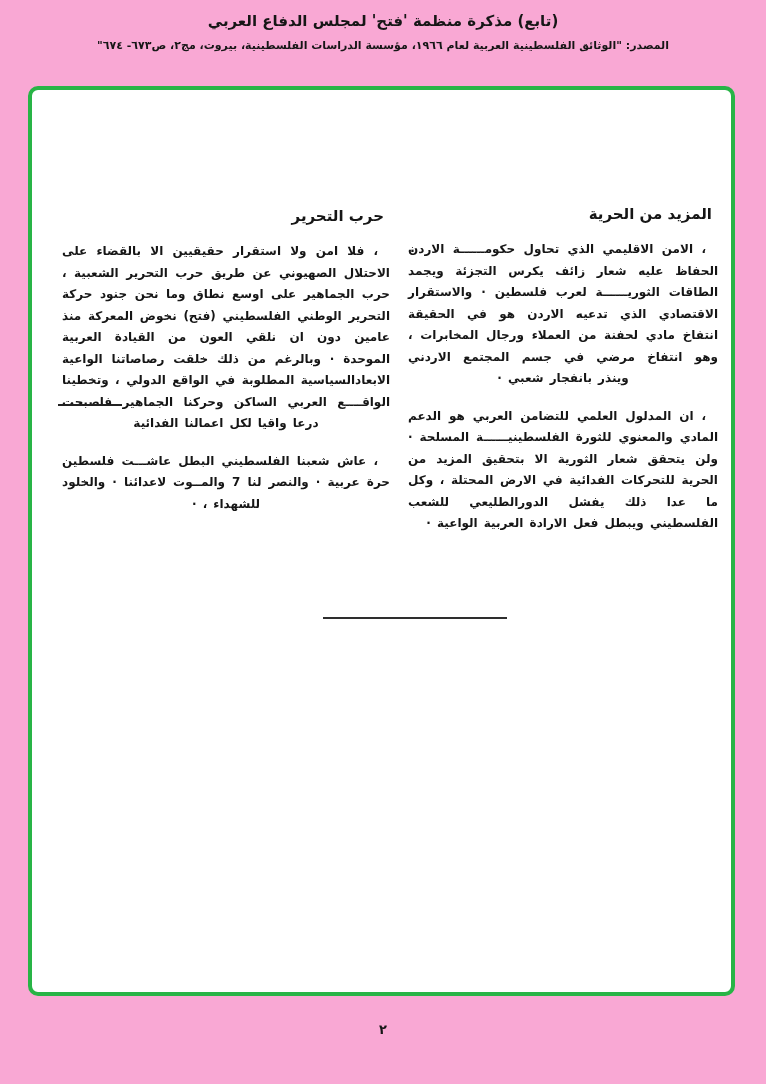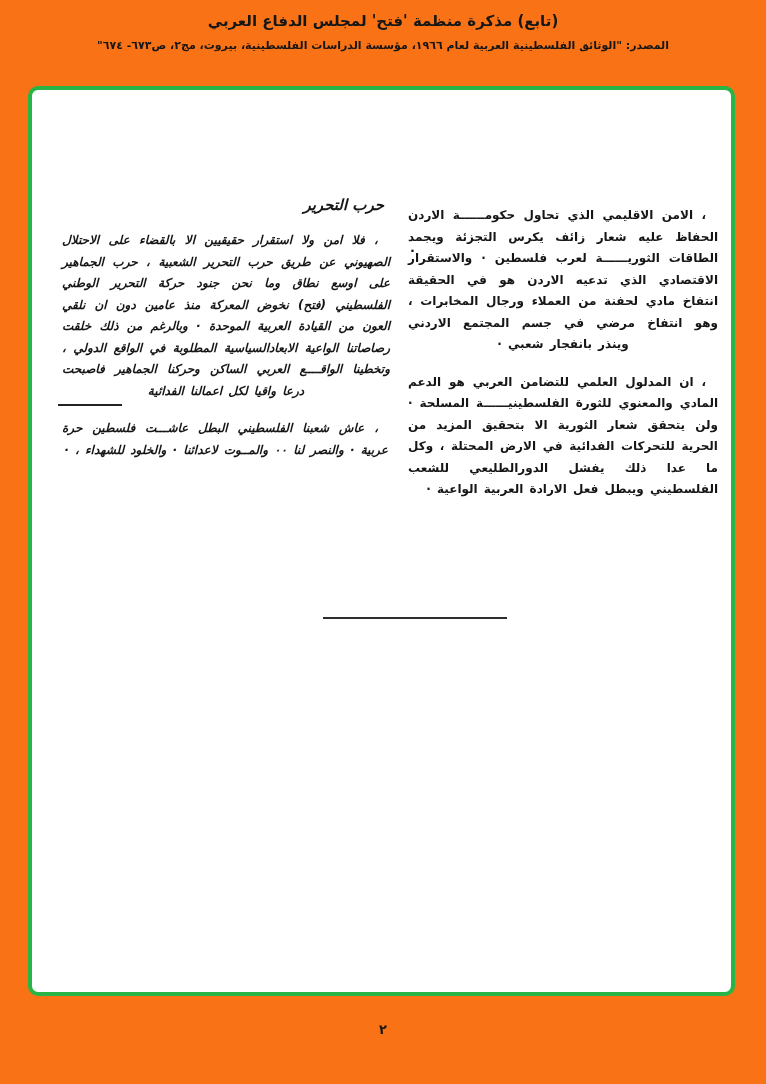--- a/index.html
+++ b/index.html
@@ -3,21 +3,21 @@
 <meta charset="utf-8">
 <style>
   * { margin: 0; padding: 0; box-sizing: border-box; }
   html, body { background: #ffffff; }
   body { font-family: "DejaVu Sans", sans-serif; color: #161616; }
 
   .page {
     position: relative;
     width: 766px;
     height: 1084px;
-    background: #f97316;
+    background: #f9a8d4;
     overflow: hidden;
   }
 
   .doc-header {
     position: absolute;
     top: 12px;
     left: 0;
     width: 100%;
     text-align: center;
     direction: rtl;
@@ -47,24 +47,23 @@
   .column {
     position: absolute;
     direction: rtl;
   }
   .col-right {
     top: 205px;
     left: 408px;
     width: 310px;
   }
   .col-left {
-    top: 196px;
+    top: 207px;
     left: 62px;
     width: 328px;
-    font-style: italic;
   }
 
   .section-heading {
     font-size: 15px;
     font-weight: 700;
     text-align: right;
     padding-left: 4px;
     padding-right: 6px;
     margin-bottom: 16px;
   }
@@ -123,28 +122,29 @@
 <div class="page">
 
   <div class="doc-header">
     <div class="doc-title">(تابع) مذكرة منظمة 'فتح' لمجلس الدفاع العربي</div>
     <div class="doc-source">المصدر: "الوثائق الفلسطينية العربية لعام ١٩٦٦، مؤسسة الدراسات الفلسطينية، بيروت، مج٢، ص٦٧٣- ٦٧٤"</div>
   </div>
 
   <div class="doc-frame" style="border-color: rgb(40, 180, 70);"></div>
 
   <div class="column col-right">
+    <div class="section-heading">المزيد من الحرية</div>
     <p class="para center-last">، الامن الاقليمي الذي تحاول حكومــــــة الاردن الحفاظ عليه شعار زائف يكرس التجزئة ويجمد الطاقات الثوريــــــة لعرب فلسطين · والاستقرار الاقتصادي الذي تدعيه الاردن هو في الحقيقة انتفاخ مادي لحفنة من العملاء ورجال المخابرات ، وهو انتفاخ مرضي في جسم المجتمع الاردني وينذر بانفجار شعبي ·</p>
     <p class="para">، ان المدلول العلمي للتضامن العربي هو الدعم المادي والمعنوي للثورة الفلسطينيــــــة المسلحة · ولن يتحقق شعار الثورية الا بتحقيق المزيد من الحرية للتحركات الفدائية في الارض المحتلة ، وكل ما عدا ذلك يفشل الدورالطليعي للشعب الفلسطيني ويبطل فعل الارادة العربية الواعية ·</p>
   </div>
 
   <div class="column col-left">
     <div class="section-heading">حرب التحرير</div>
     <p class="para center-last">، فلا امن ولا استقرار حقيقيين الا بالقضاء على الاحتلال الصهيوني عن طريق حرب التحرير الشعبية ، حرب الجماهير على اوسع نطاق وما نحن جنود حركة التحرير الوطني الفلسطيني (فتح) نخوض المعركة منذ عامين دون ان نلقي العون من القيادة العربية الموحدة · وبالرغم من ذلك خلقت رصاصاتنا الواعية الابعادالسياسية المطلوبة في الواقع الدولي ، وتخطينا الواقــــع العربي الساكن وحركنا الجماهير فاصبحت درعا واقيا لكل اعمالنا الفدائية</p>
-    <p class="para center-last">، عاش شعبنا الفلسطيني البطل عاشـــت فلسطين حرة عربية · والنصر لنا ٠٠ والمــوت لاعدائنا · والخلود للشهداء ، ·</p>
+    <p class="para center-last">، عاش شعبنا الفلسطيني البطل عاشـــت فلسطين حرة عربية · والنصر لنا 7 والمــوت لاعدائنا · والخلود للشهداء ، ·</p>
   </div>
 
   <span class="stray-dot">·</span>
   <div class="stray-mark"></div>
 
   <div class="divider"></div>
 
   <div class="page-number">٢</div>
 
 </div>

